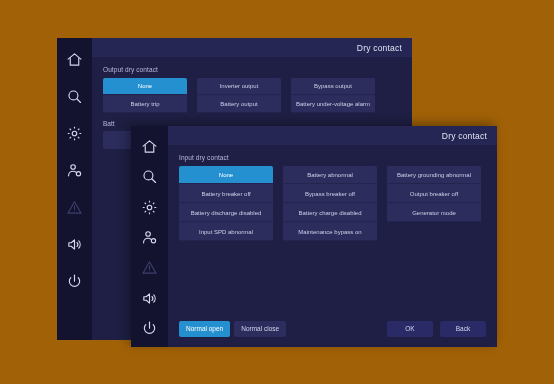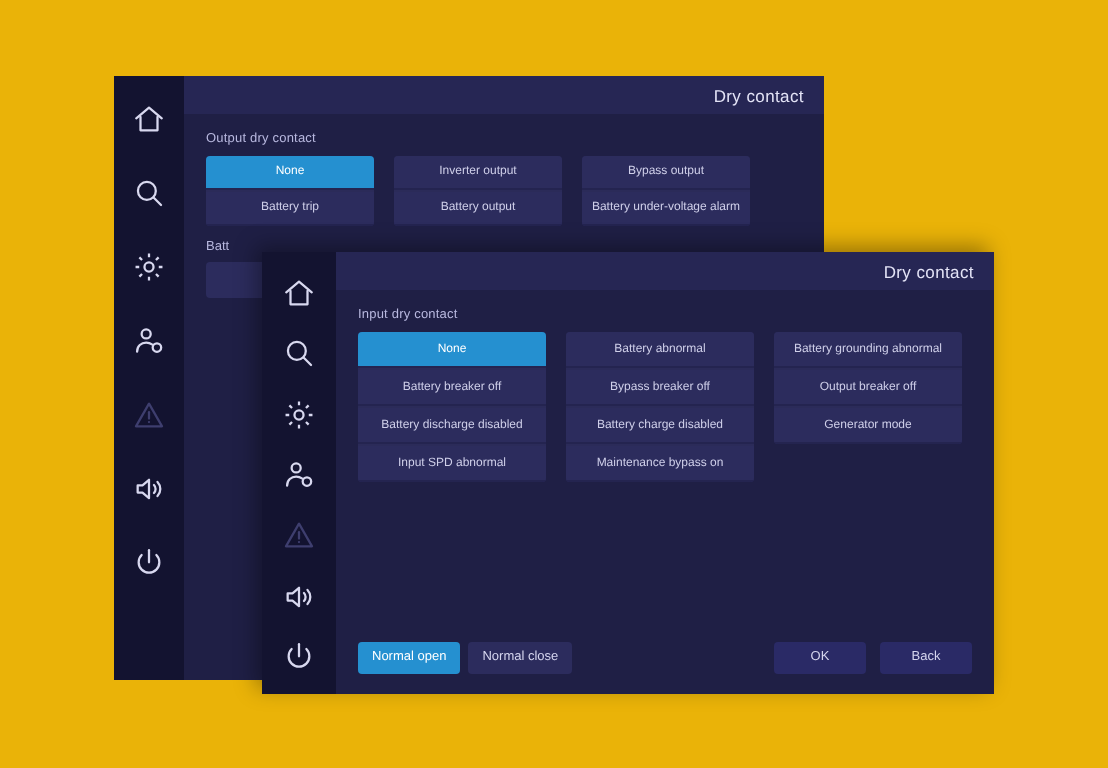--- a/index.html
+++ b/index.html
@@ -9,21 +9,21 @@
     width: 554px;
     height: 384px;
     overflow: hidden;
     font-family: "Liberation Sans", sans-serif;
   }
 
   #stage {
     position: relative;
     width: 554px;
     height: 384px;
-    background: #eab308;
+    background: #a16207;
   }
 
   
   .panel {
     position: absolute;
     background: #1b1b3a;
     display: flex;
     overflow: hidden;
   }
 

